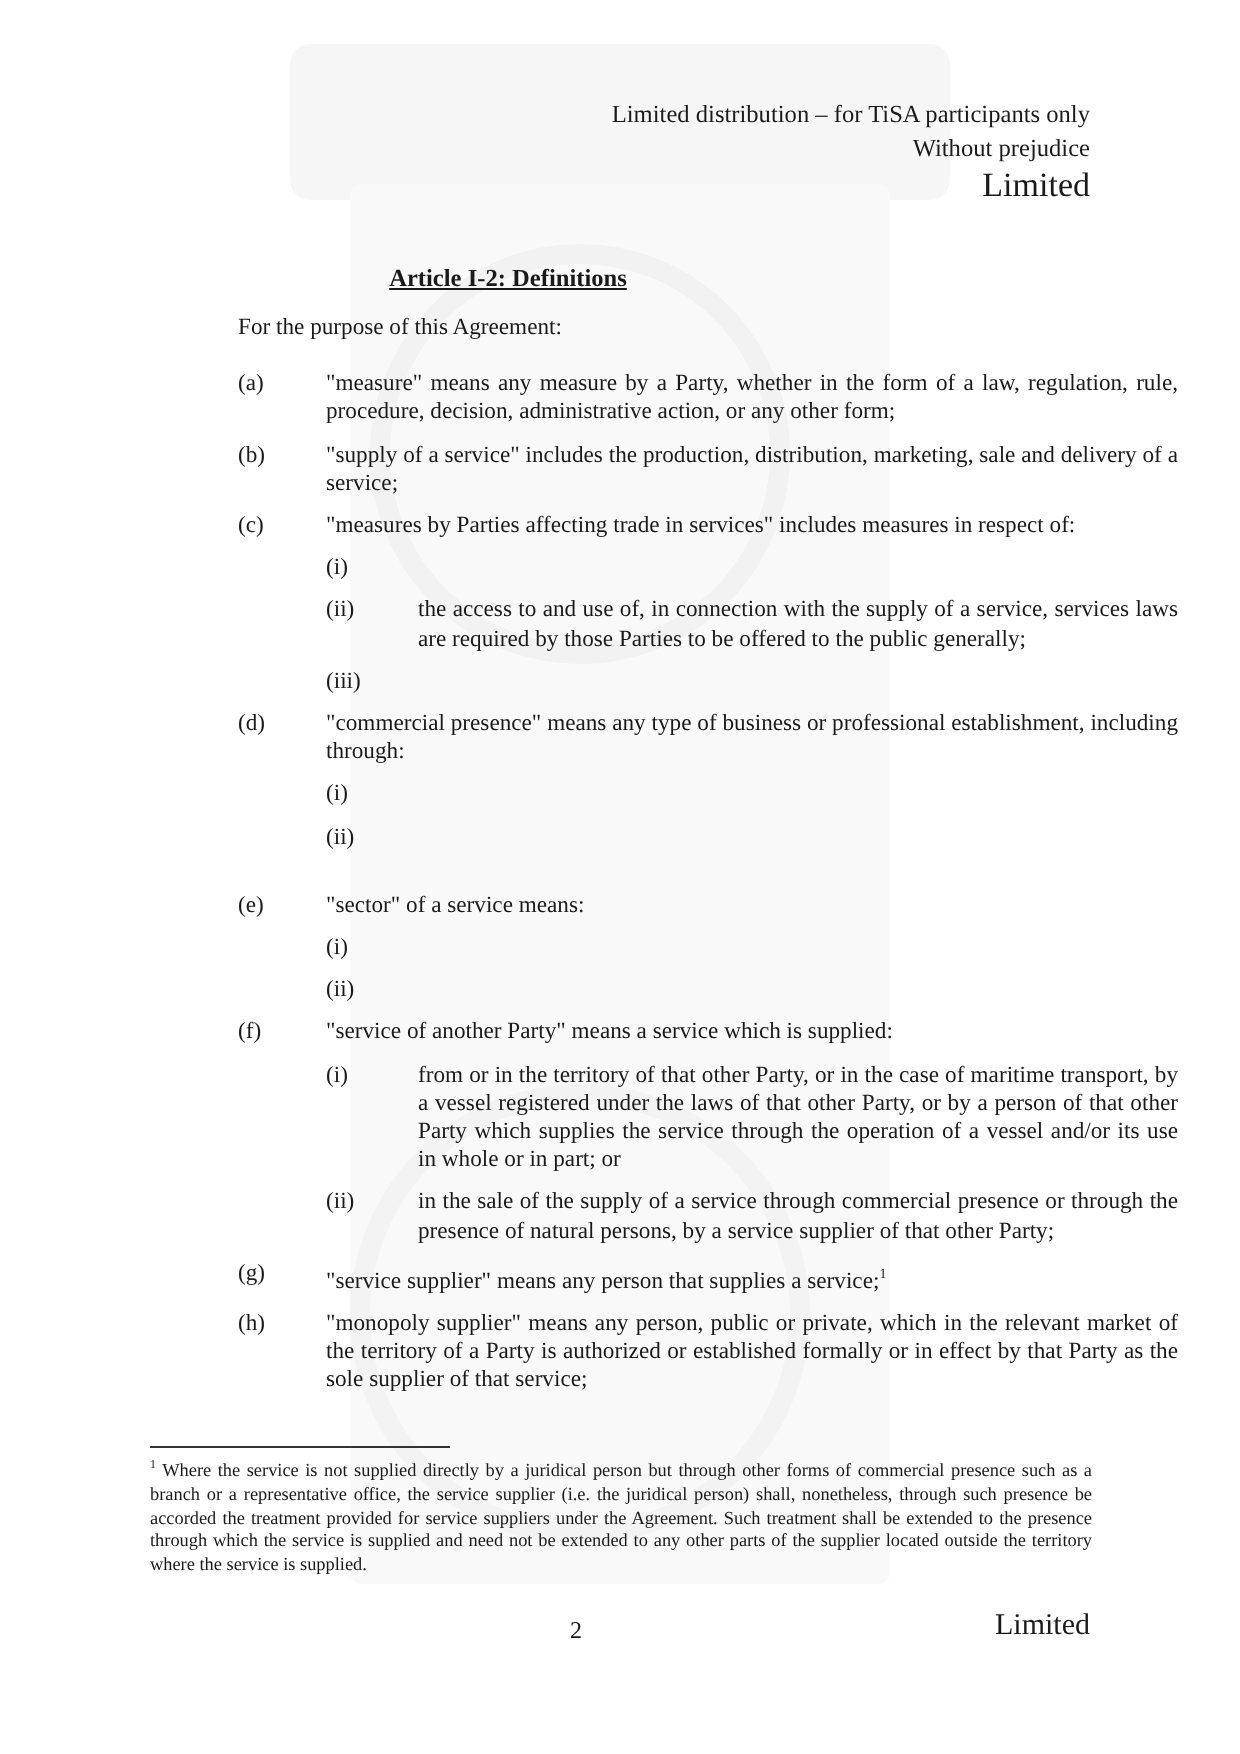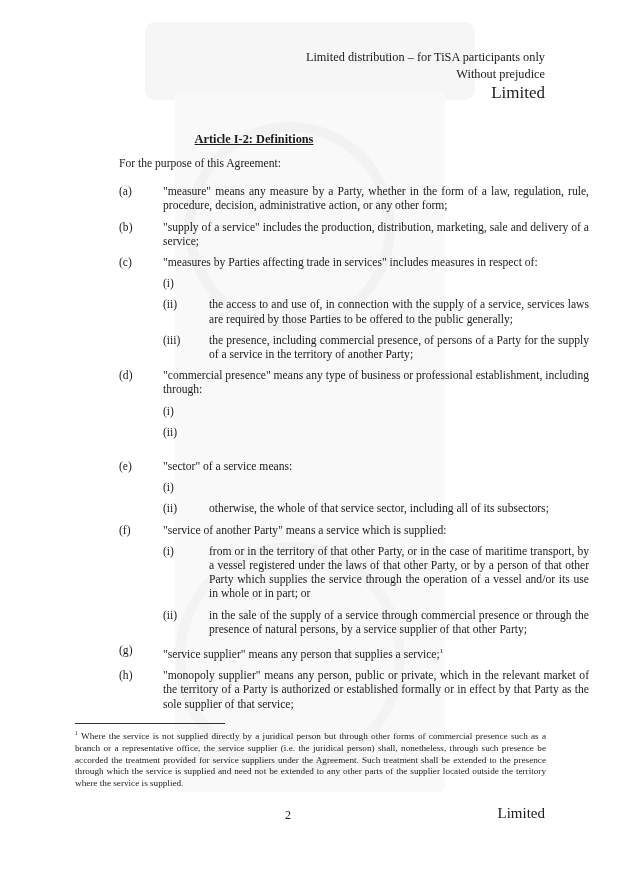--- a/index.html
+++ b/index.html
@@ -71,21 +71,20 @@
       <div>"measures by Parties affecting trade in services" includes measures in respect of:</div>
       <div class="sub">
         <div class="slbl">(i)</div>
       </div>
       <div class="sub">
         <div class="slbl">(ii)</div>
         <div class="stxt">the access to and use of, in connection with the supply of a service, services laws are required by those Parties to be offered to the public generally;</div>
       </div>
       <div class="sub">
         <div class="slbl">(iii)</div>
-        <div class="stxt">the presence, including commercial presence, of persons of a Party for the supply of a service in the territory of another Party;</div>
       </div>
     </div>
   </div>
 
   <div class="item" style="margin-bottom:20px;">
     <div class="lbl">(d)</div>
     <div class="txt">
       <div>"commercial presence" means any type of business or professional establishment, including through:</div>
       <div class="sub">
         <div class="slbl">(i)</div>
@@ -98,21 +97,20 @@
 
   <div class="item">
     <div class="lbl">(e)</div>
     <div class="txt">
       <div>"sector" of a service means:</div>
       <div class="sub">
         <div class="slbl">(i)</div>
       </div>
       <div class="sub">
         <div class="slbl">(ii)</div>
-        <div class="stxt">otherwise, the whole of that service sector, including all of its subsectors;</div>
       </div>
     </div>
   </div>
 
   <div class="item">
     <div class="lbl">(f)</div>
     <div class="txt">
       <div>"service of another Party" means a service which is supplied:</div>
       <div class="sub">
         <div class="slbl">(i)</div>

